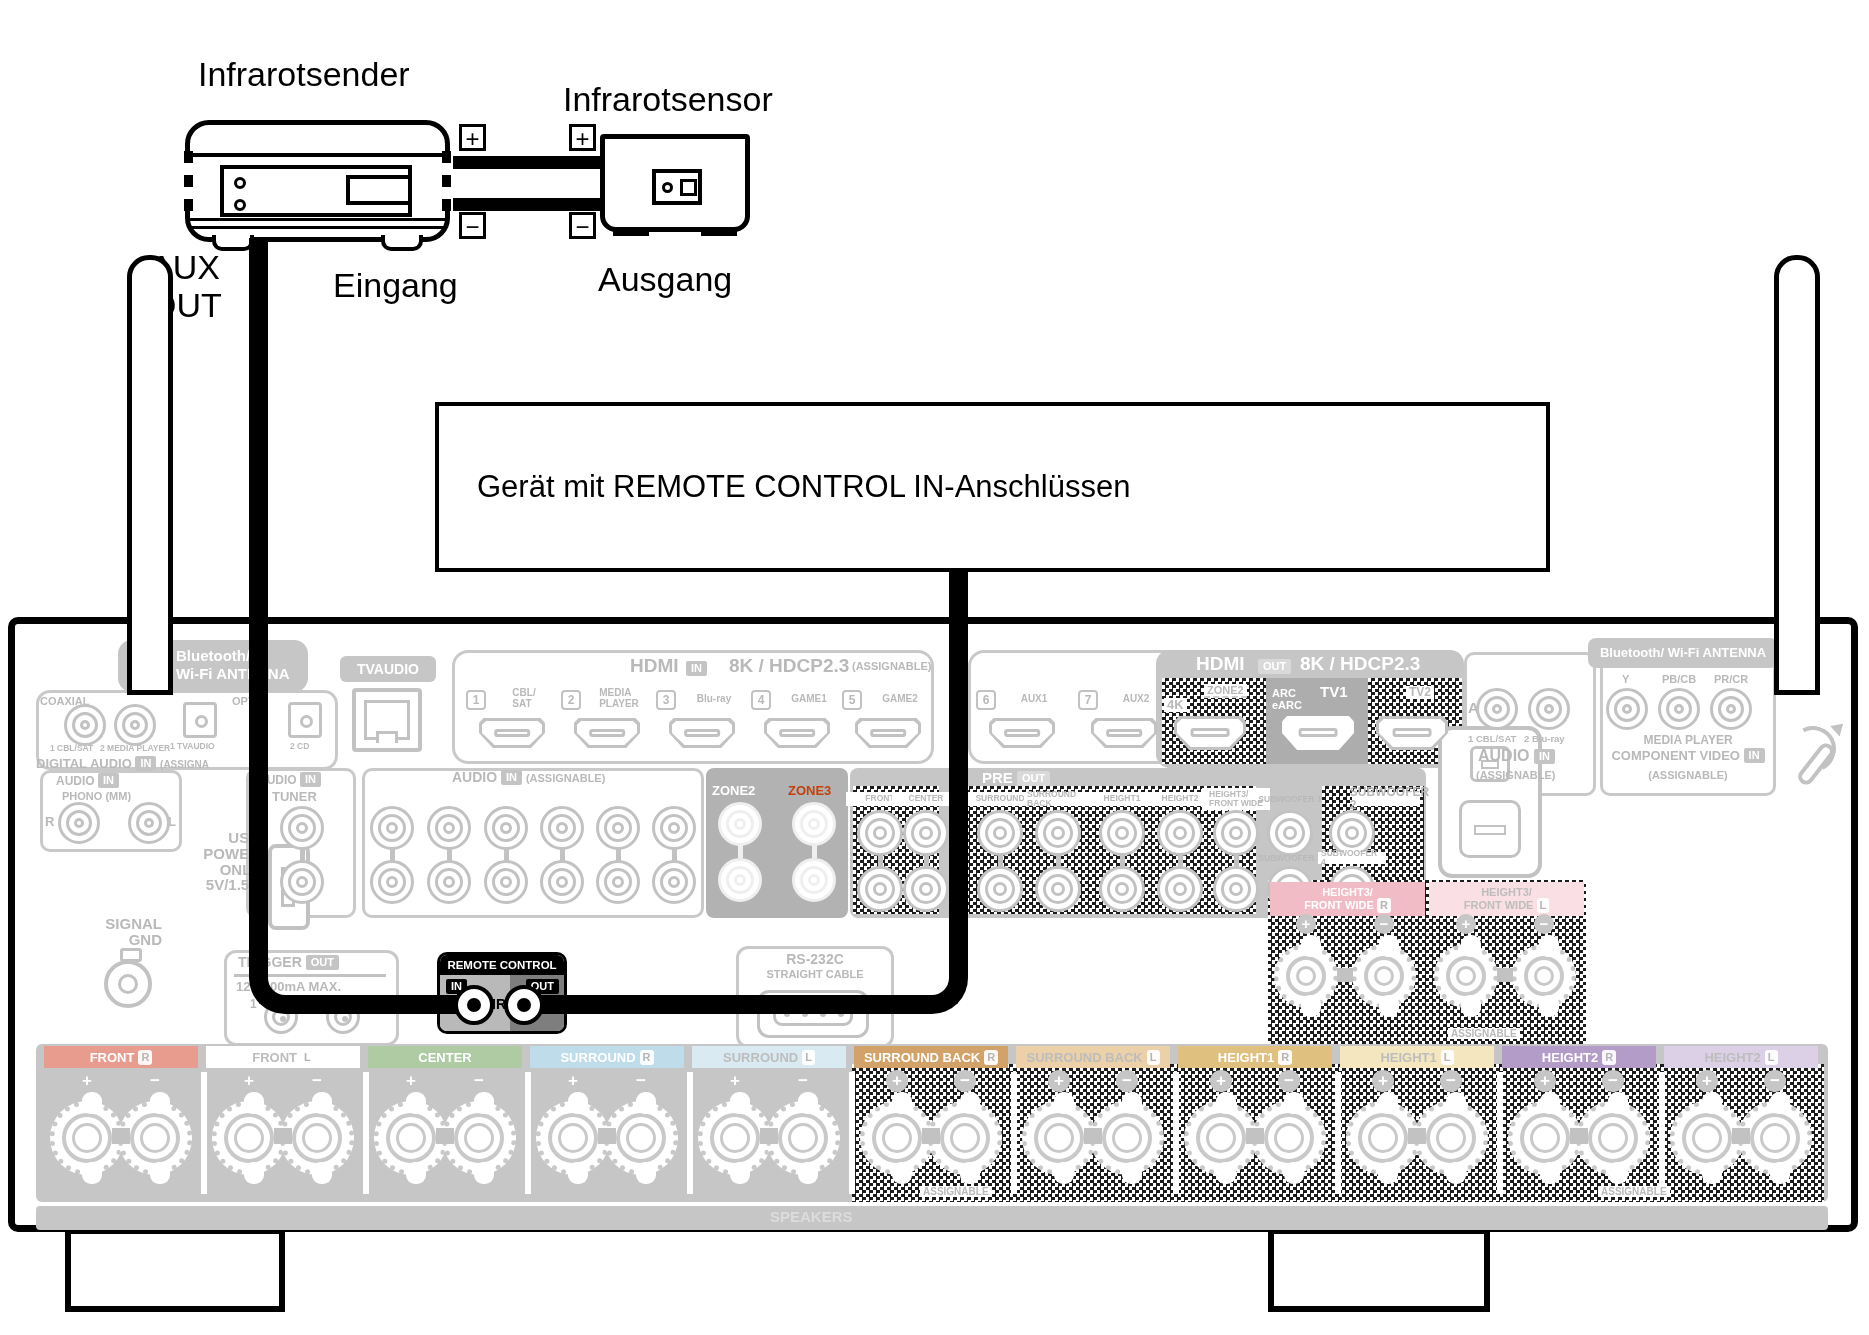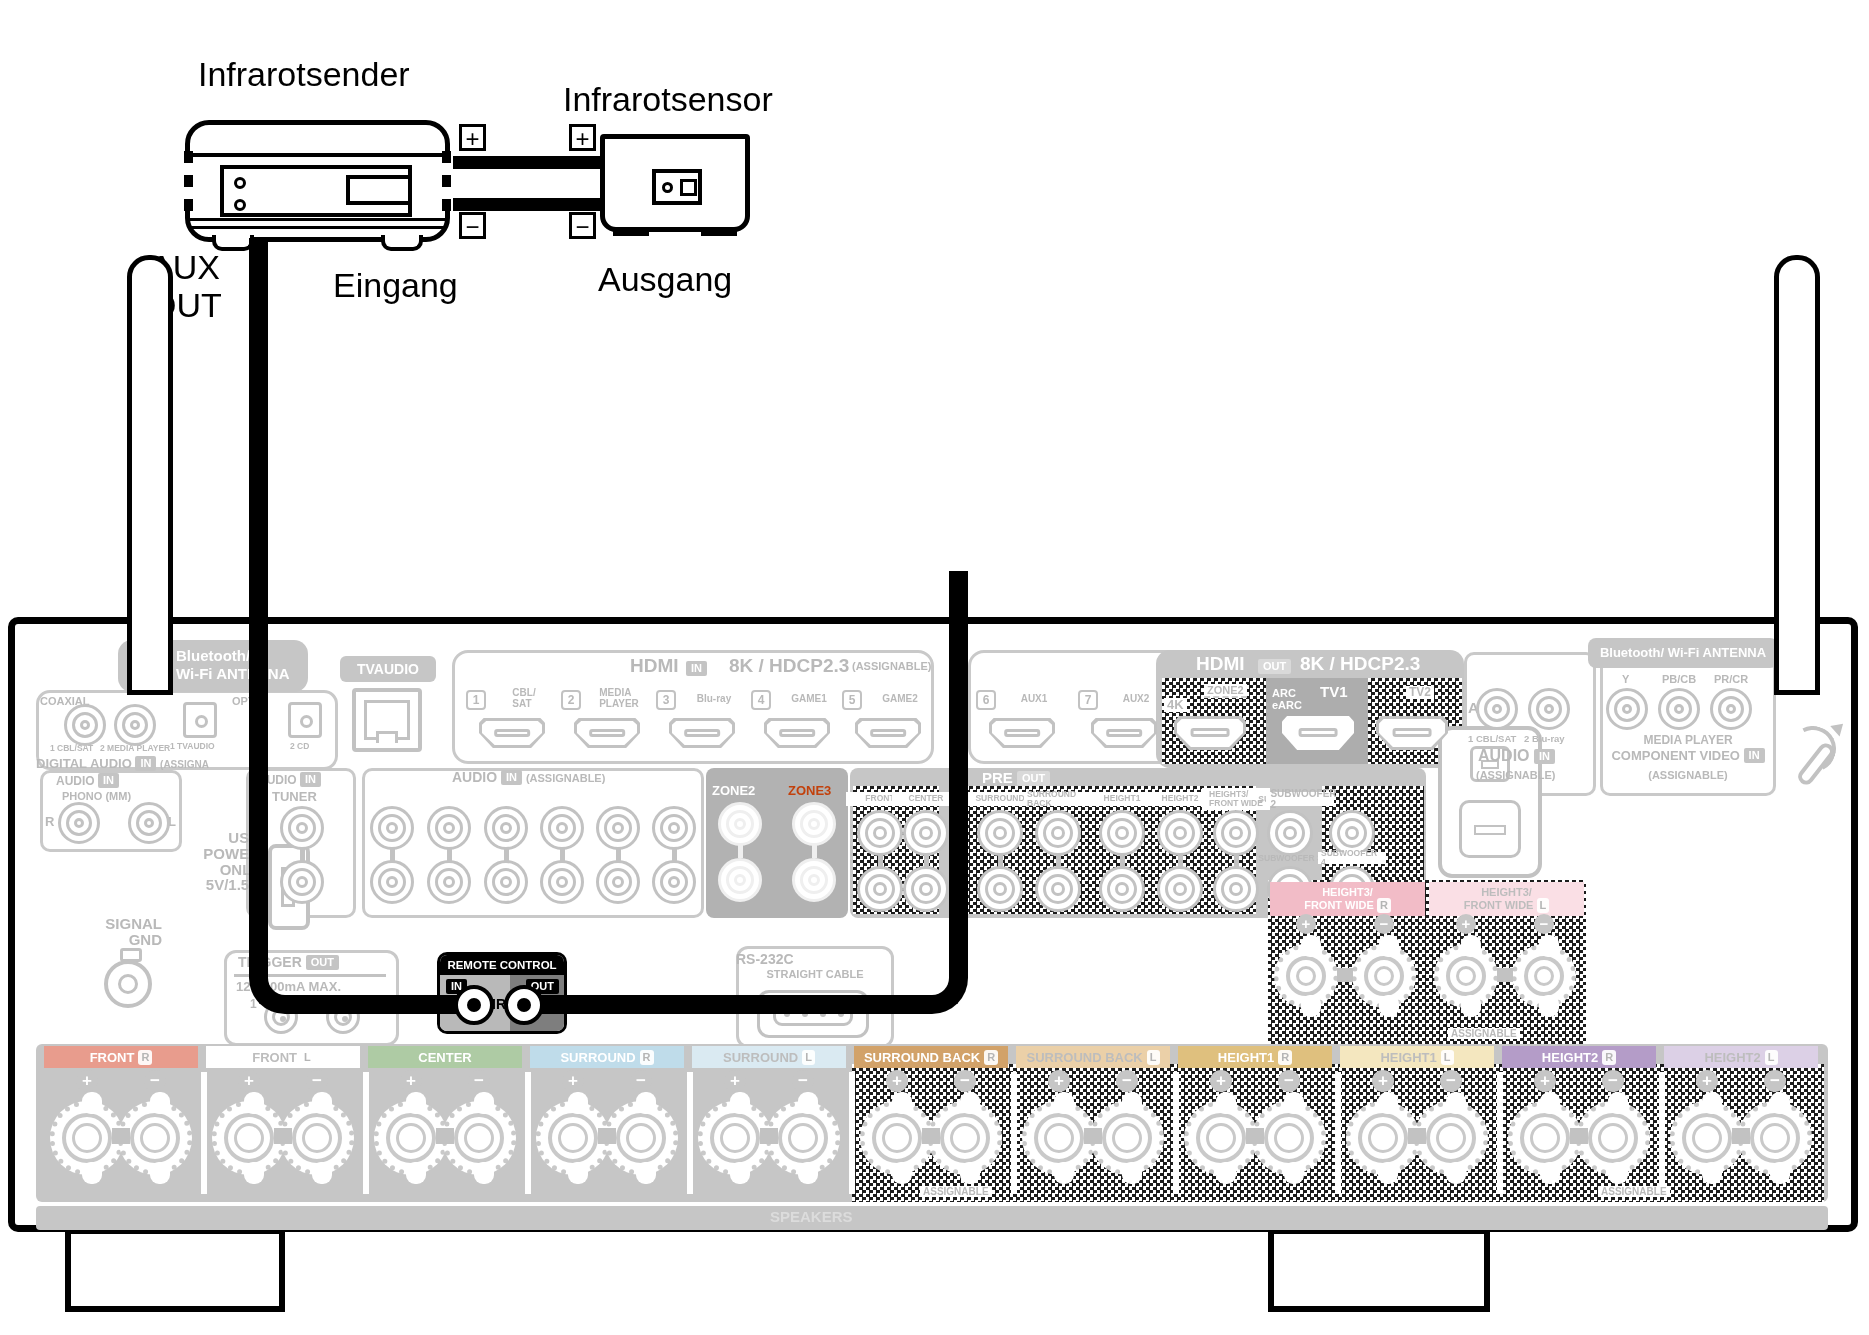--- a/index.html
+++ b/index.html
@@ -80,20 +80,23 @@
     <div class="a" style="right:8px;bottom:-9px;width:36px;height:9px;background:#000"></div>
   </div>
 
   <div class="bl" style="left:150px;top:248px">
     <div>AUX</div>
     <div>OUT</div>
   </div>
   <div class="bl" style="left:333px;top:266px">Eingang</div>
   <div class="bl" style="left:598px;top:260px">Ausgang</div>
 
+  <div class="a" id="devbox" style="left:435px;top:402px;width:1115px;height:170px;border:4px solid #000;background:#fff;z-index:5">
+    <span class="a" style="left:38px;top:50%;transform:translateY(-50%);font-size:31px;white-space:nowrap;color:#000">Gerät mit REMOTE CONTROL IN-Anschlüssen</span>
+  </div>
 
   <div class="a" style="left:65px;top:1228px;width:220px;height:84px;border:6px solid #000;background:#fff;z-index:0"></div>
   <div class="a" style="left:1268px;top:1228px;width:222px;height:84px;border:6px solid #000;background:#fff;z-index:0"></div>
   <div class="a" id="panel" style="left:8px;top:617px;width:1850px;height:615px;border:7px solid #000;border-radius:10px;background:#fff;z-index:1"></div>
   <div class="a" style="left:127px;top:255px;width:46px;height:440px;border:5px solid #000;border-radius:22px 22px 0 0;background:#fff;z-index:4"></div>
   <div class="a" style="left:1774px;top:255px;width:46px;height:440px;border:5px solid #000;border-radius:22px 22px 0 0;background:#fff;z-index:4"></div>
 
   <div class="fill" style="left:118px;top:640px;width:190px;height:52px;border-radius:14px;z-index:3">
     <div class="gl" style="left:58px;top:8px;color:#fff;font-size:15px">Bluetooth/</div>
     <div class="gl" style="left:58px;top:26px;color:#fff;font-size:15px">Wi-Fi ANTENNA</div>
@@ -245,21 +248,21 @@
       <span class="gl" style="position:static;color:#fff;font-size:11.5px;line-height:20px">REMOTE CONTROL</span>
     </div>
     <div class="a" style="left:0;top:20px;width:70px;bottom:0;background:#b9b9b9"></div>
     <div class="a" style="left:70px;top:20px;right:0;bottom:0;background:#7e7e7e"></div>
     <span class="chip dk" style="position:absolute;left:6px;top:24px">IN</span>
     <span class="chip dk" style="position:absolute;right:5px;top:24px">OUT</span>
   </div>
   <div class="gl" style="left:492px;top:997px;font-size:14px;color:#000;z-index:10">IR</div>
 
   <div class="box" style="left:736px;top:946px;width:158px;height:102px;border-radius:12px;z-index:2"></div>
-  <div class="gl" style="left:736px;top:952px;width:158px;text-align:left;font-size:14px;z-index:3">RS-232C</div>
+  <div class="gl" style="left:736px;top:952px;width:158px;text-align:center;font-size:14px;z-index:3">RS-232C</div>
   <div class="gl" style="left:736px;top:969px;width:158px;text-align:center;font-size:11px;z-index:3">STRAIGHT CABLE</div>
   <div class="a" style="left:757px;top:990px;width:112px;height:48px;border:3px solid #c2c2c2;border-radius:12px;background:#fff;z-index:3">
     <div class="a" style="left:13px;top:9px;width:80px;height:24px;border:3px solid #c2c2c2;border-radius:9px"></div>
     <div class="a" style="left:24px;top:18px;width:6px;height:6px;border-radius:50%;background:#c2c2c2"></div>
     <div class="a" style="left:42px;top:18px;width:6px;height:6px;border-radius:50%;background:#c2c2c2"></div>
     <div class="a" style="left:60px;top:18px;width:6px;height:6px;border-radius:50%;background:#c2c2c2"></div>
     <div class="a" style="left:78px;top:18px;width:6px;height:6px;border-radius:50%;background:#c2c2c2"></div>
   </div>
 
   <div class="fill" style="left:36px;top:1044px;width:1792px;height:158px;border-radius:6px;z-index:2"></div>
@@ -414,21 +417,21 @@
     <div class="rca" style="position: absolute; box-sizing: border-box; left: 1157px; top: 866px; width: 46px; height: 46px; z-index: 3;"></div>
     <div class="plabel onhatch" style="position: absolute; box-sizing: border-box; left: 1202px; top: 788px; width: 68px; height: 22px; font-size: 8.5px; z-index: 4; justify-content: center;">HEIGHT3/
 FRONT WIDE</div>
     <div class="rca" style="position: absolute; box-sizing: border-box; left: 1213px; top: 810px; width: 46px; height: 46px; z-index: 3;"></div>
     <div class="link" style="position: absolute; box-sizing: border-box; left: 1234px; top: 854px; width: 5px; height: 14px; z-index: 3;"></div>
     <div class="rca" style="position: absolute; box-sizing: border-box; left: 1213px; top: 866px; width: 46px; height: 46px; z-index: 3;"></div>
     <div class="plabel" style="position: absolute; box-sizing: border-box; left: 1256px; top: 792px; width: 68px; height: 14px; font-size: 8.5px; z-index: 4; justify-content: center;">SUBWOOFER 1</div>
     <div class="rca" style="position: absolute; box-sizing: border-box; left: 1267px; top: 810px; width: 46px; height: 46px; z-index: 3;"></div>
     <div class="plabel" style="position: absolute; box-sizing: border-box; left: 1256px; top: 852px; width: 68px; height: 12px; font-size: 8.5px; z-index: 4; justify-content: center;">SUBWOOFER 3</div>
     <div class="rca" style="position: absolute; box-sizing: border-box; left: 1267px; top: 866px; width: 46px; height: 46px; z-index: 3;"></div>
-    <div class="plabel onhatch" style="position: absolute; box-sizing: border-box; left: 1266px; top: 792px; width: 68px; height: 14px; font-size: 10px; z-index: 4; justify-content: center; padding-left: 10px;">SUBWOOFER 2</div>
+    <div class="plabel onhatch" style="position: absolute; box-sizing: border-box; left: 1352px; top: 792px; width: 68px; height: 14px; font-size: 12px; z-index: 4; justify-content: center; padding-left: 10px;">SUBWOOFER 2</div>
     <div class="rca" style="position: absolute; box-sizing: border-box; left: 1329px; top: 810px; width: 46px; height: 46px; z-index: 3;"></div>
     <div class="plabel onhatch" style="position: absolute; box-sizing: border-box; left: 1318px; top: 852px; width: 68px; height: 12px; font-size: 8.5px; z-index: 4; justify-content: center;">SUBWOOFER 4</div>
     <div class="rca" style="position: absolute; box-sizing: border-box; left: 1329px; top: 866px; width: 46px; height: 46px; z-index: 3;"></div>
     <div class="sphead" style="position: absolute; box-sizing: border-box; left: 44px; top: 1046px; width: 154px; background: rgb(232, 156, 141); color: rgb(255, 255, 255);">
       <div style="">FRONT</div>
       <span class="rlb">R</span>
     </div>
     <div class="pm" style="position: absolute; box-sizing: border-box; left: 76px; top: 1070px;">+</div>
     <div class="post" style="position: absolute; box-sizing: border-box; left: 50px; top: 1101px; width: 74px; height: 74px;">
       <div class="pr1" style="position: absolute; box-sizing: border-box;"></div>

